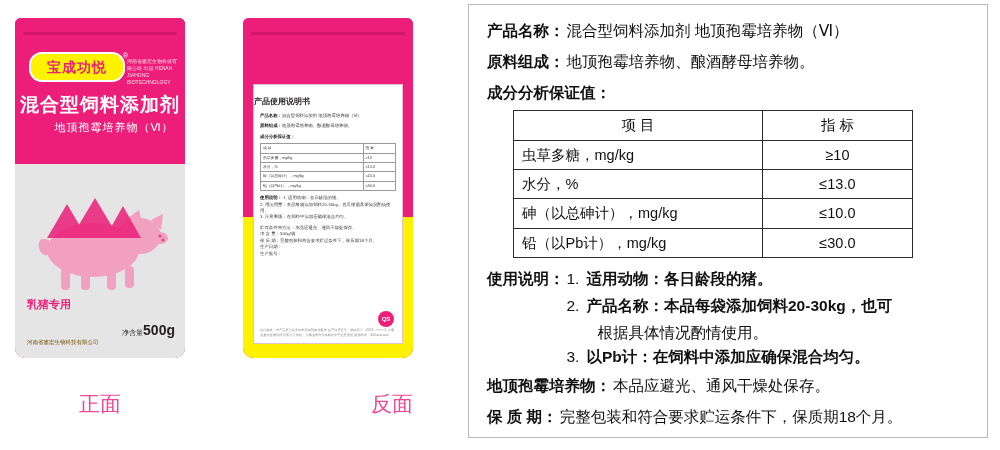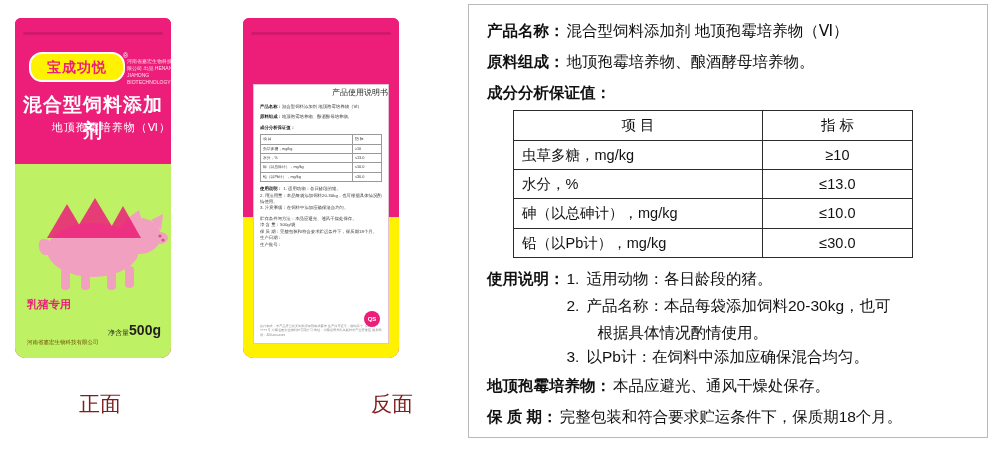--- a/index.html
+++ b/index.html
@@ -24,21 +24,21 @@
     position: absolute;
     left: 0;
     top: 0;
     width: 460px;
     height: 450px;
   }
 
   .bag {
     position: absolute;
     top: 18px;
-    width: 156px;
+    width: 170px;
     height: 340px;
     border-radius: 6px 6px 10px 10px;
     overflow: hidden;
     background: #ec1e79;
   }
   .bag-front { left: 15px; }
   .bag-back  { left: 243px; }
 
   
   .zip {
@@ -111,32 +111,32 @@
     text-align: center;
     color: #ffffff;
     font-size: 19px;
     font-weight: bold;
     letter-spacing: 1px;
   }
   .front-sub {
     position: absolute;
     left: 0; right: 0;
     top: 76px;
-    text-align: right;
+    text-align: center;
     color: #ffffff;
     font-size: 11px;
     letter-spacing: 1px;
     padding-left: 28px;
   }
   .front-yellow {
     position: absolute;
     left: 0; right: 0;
     top: 146px;
     bottom: 0;
-    background: #bef264;
+    background: #e5e5e5;
   }
   .pig {
     position: absolute;
     left: 12px;
     top: 28px;
     width: 148px;
     height: 110px;
   }
   .front-flag {
     position: absolute;
@@ -174,25 +174,25 @@
   .back-panel {
     position: absolute;
     left: 10px;
     right: 10px;
     top: 40px;
     bottom: 14px;
     background: #ffffff;
     border: 1px solid #e2c1d2;
   }
   .back-panel-title {
-    text-align: right;
+    text-align: left;
     font-size: 8px;
-    font-weight: normal;
+    font-weight: bold;
     color: #231f20;
-    margin: 2px 0 6px;
+    margin: 11px 0 6px;
   }
   .back-lines {
     padding: 0 6px;
     font-size: 4.4px;
     line-height: 6.4px;
     color: #3a3a3a;
   }
   .back-lines b { color: #111; }
   .mini-table {
     width: 100%;
@@ -229,21 +229,21 @@
     text-align: center;
     font-weight: bold;
   }
 
   .caption {
     position: absolute;
     top: 390px;
     width: 170px;
     text-align: center;
     font-size: 21px;
-    color: #7f1d1d;
+    color: #ec4899;
   }
   .caption-front { left: 15px; }
   .caption-back  { left: 243px; text-align: right; }
 
   
   .sheet {
     position: absolute;
     left: 468px;
     top: 4px;
     width: 520px;
@@ -276,21 +276,21 @@
   }
   table.spec th { text-align: center; font-weight: normal; }
   table.spec .colA { width: 255px; }
   table.spec .colB { width: 145px; text-align: center; }
 
   .usage { display: flex; margin-bottom: 2px; }
   .usage-label { font-weight: bold; white-space: nowrap; }
   .usage-items { margin-left: 2px; }
   .usage-item { display: flex; margin-bottom: 3px; }
   .usage-num { width: 20px; flex: none; }
-  .usage-text { flex: 1; }
+  .usage-text { flex: 1; font-weight: bold; }
   .usage-cont { margin-left: 31px; }
 </style>
 </head>
 <body>
 
 <div class="page">
 
   <div class="photos">
 
     <div class="bag bag-front">

